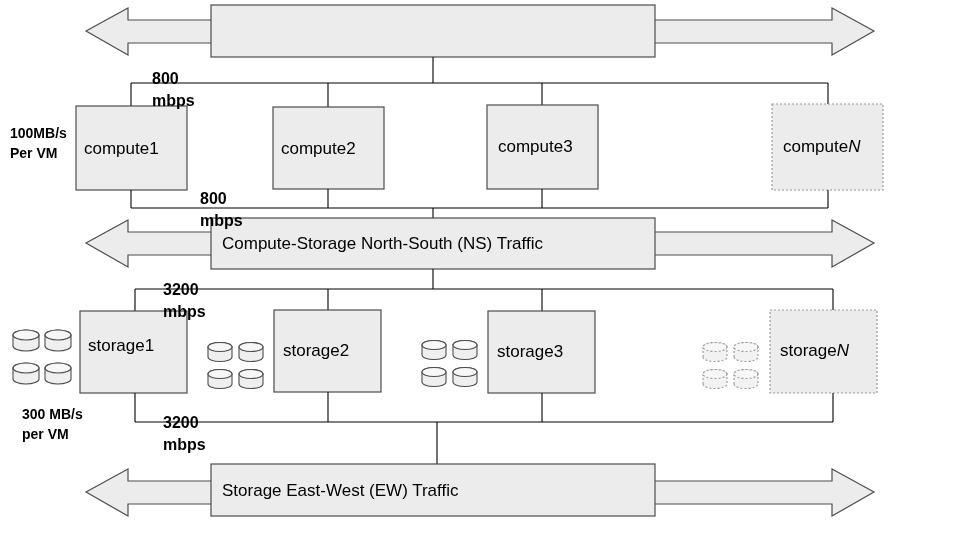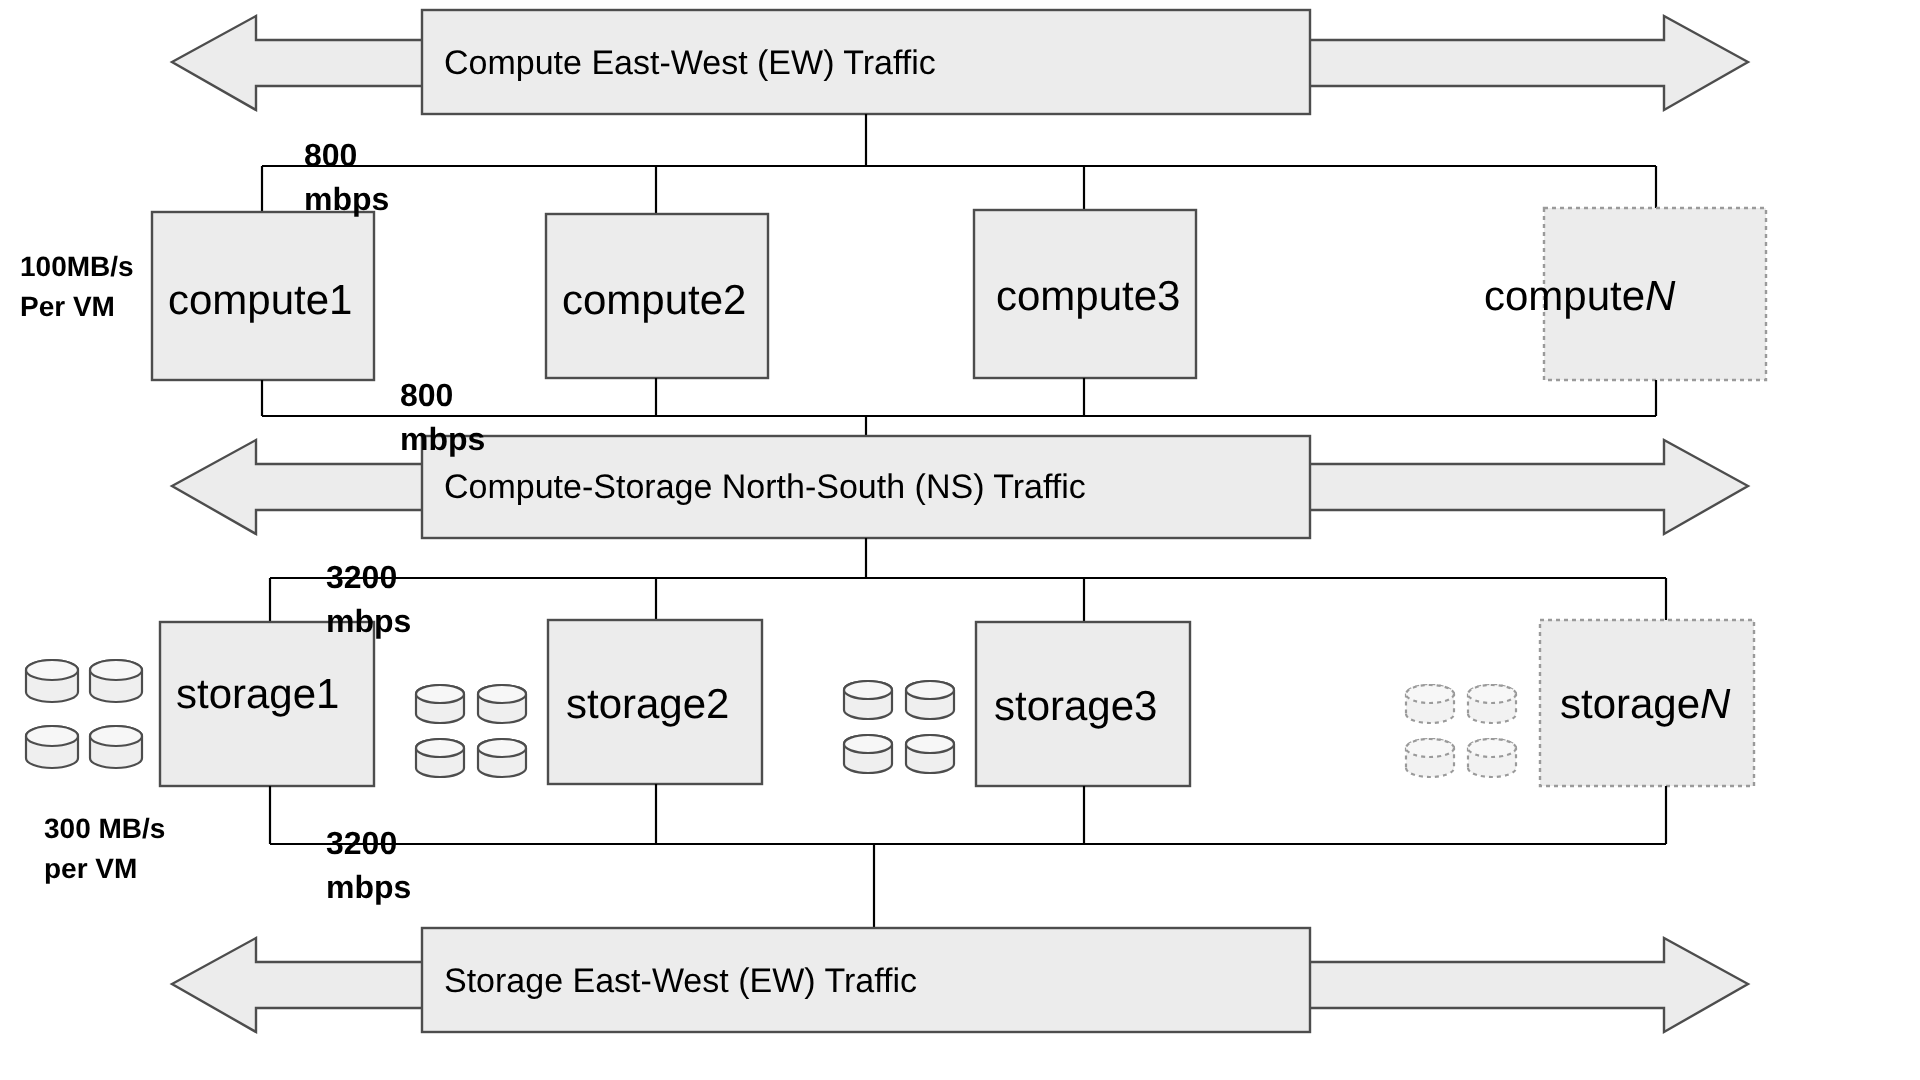--- a/index.html
+++ b/index.html
@@ -39,21 +39,21 @@
     position: absolute;
     white-space: nowrap;
     color: #000000;
     line-height: 1.15;
   }
   .bar-label {
     font-size: 17px;
     color: #000;
   }
   .node-label {
-    font-size: 21px;
+    font-size: 17px;
   }
   .node-label .ital { font-style: italic; }
   .rate-label {
     font-size: 16px;
     font-weight: bold;
     line-height: 1.35;
   }
   .side-label {
     font-size: 14px;
     font-weight: bold;
@@ -207,28 +207,27 @@
 
     <g>
       <path class="arrowshape" d="M 86,492 L 128,469 L 128,481 L 213,481 L 213,504 L 128,504 L 128,516 Z"></path>
     </g>
     <g>
       <path class="arrowshape" d="M 874,492 L 832,469 L 832,481 L 653,481 L 653,504 L 832,504 L 832,516 Z"></path>
     </g>
     <rect class="fillbox" x="211" y="464" width="444" height="52"></rect>
   </svg>
 
-  <div class="lbl bar-label" style="left:222px; top:22px;">Compute East-West (EW) Traffic</div>
   <div class="lbl bar-label" style="left:222px; top:234px;">Compute-Storage North-South (NS) Traffic</div>
   <div class="lbl bar-label" style="left:222px; top:481px;">Storage East-West (EW) Traffic</div>
 
   <div class="lbl node-label" style="left:84px; top:139px;">compute1</div>
   <div class="lbl node-label" style="left:281px; top:139px;">compute2</div>
   <div class="lbl node-label" style="left:498px; top:137px;">compute3</div>
-  <div class="lbl node-label" style="left:742px; top:137px;text-align:right;"><span>compute</span><span class="ital">N</span></div>
+  <div class="lbl node-label" style="left:783px; top:137px;text-align:right;"><span>compute</span><span class="ital">N</span></div>
 
   <div class="lbl node-label" style="left:88px; top:336px;">storage1</div>
   <div class="lbl node-label" style="left:283px; top:341px;">storage2</div>
   <div class="lbl node-label" style="left:497px; top:342px;">storage3</div>
   <div class="lbl node-label" style="left:780px; top:341px;"><span>storage</span><span class="ital">N</span></div>
 
   <div class="lbl rate-label" style="left:152px; top:68px;">
     <div>800</div>
     <div>mbps</div>
   </div>

